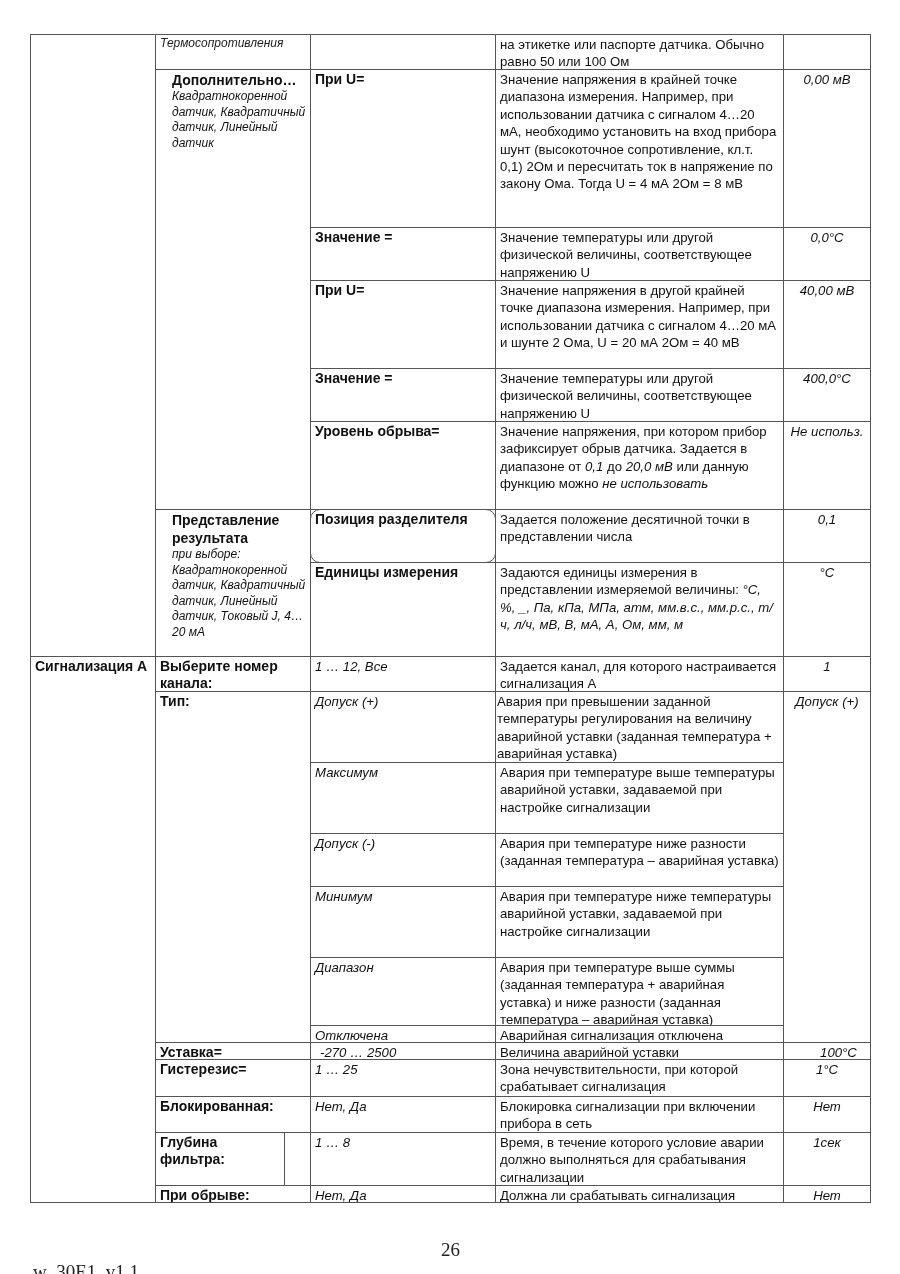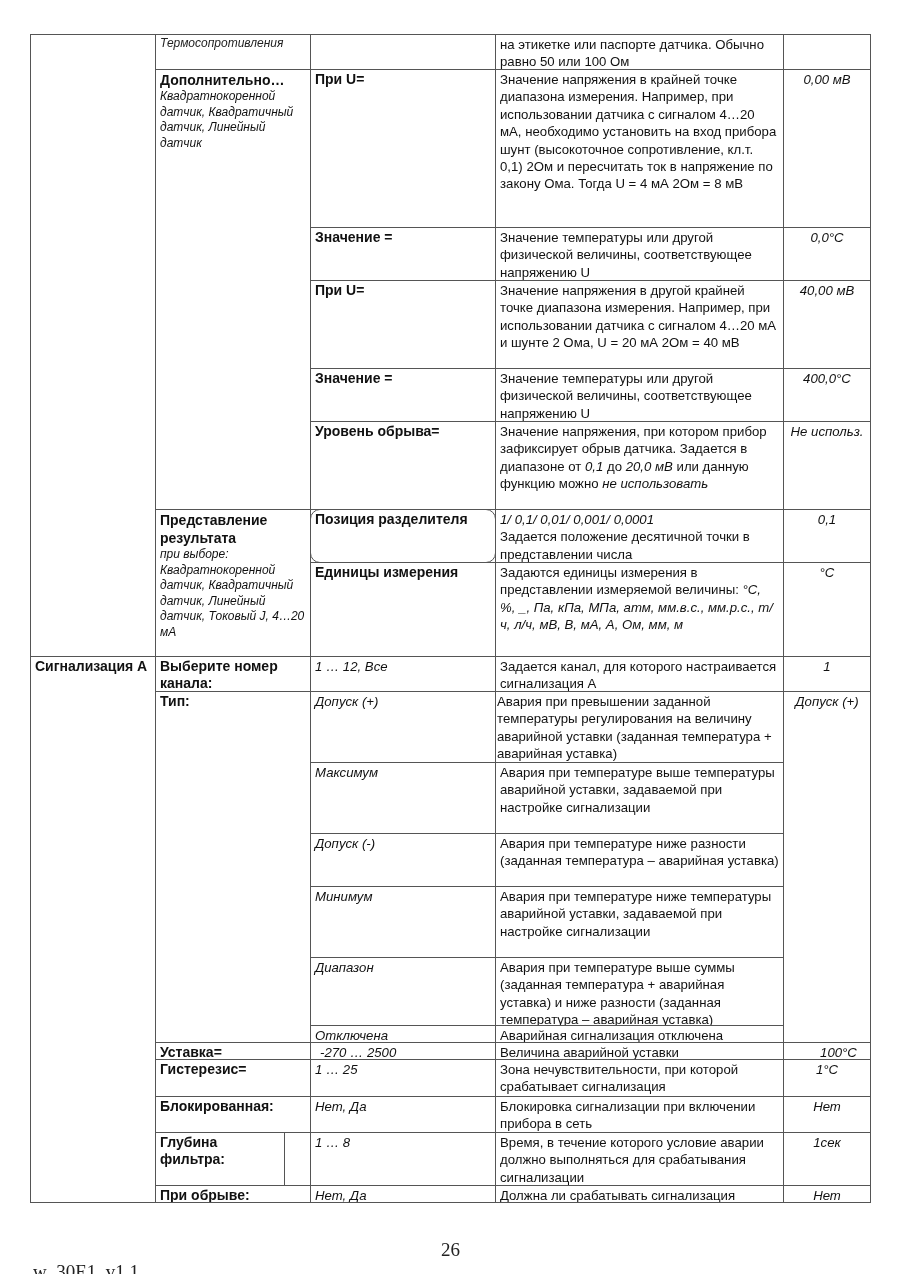--- a/index.html
+++ b/index.html
@@ -5,21 +5,21 @@
   html,body{margin:0;padding:0;background:#fff;}
   body{width:900px;height:1274px;position:relative;overflow:hidden;font-family:"Liberation Sans",sans-serif;color:#111;}
   .cell{position:absolute;box-sizing:border-box;border:1px solid #555;padding:1px 4px 0 4px;font-size:13.2px;line-height:17.4px;overflow:hidden;}
   .b{font-weight:bold;}
   .i{font-style:italic;}
   .sm{font-size:12px;line-height:15.6px;}
   .c{text-align:center;}
   .hd{font-size:14px;line-height:18px;font-weight:bold;}
   .hd2{font-size:14px;line-height:17px;font-weight:bold;}
   .foot{position:absolute;font-family:Liberation Serif, serif;font-size:19px;color:#222;margin-top:25px;}
-  .blk{display:block;}
+  .blk{display:block;margin-left:12px;}
 </style>
 </head>
 <body>
 
 <div>
 
   <div class="cell" style="left:30px;top:34px;width:126px;height:623px;"></div>
   <div class="cell b" style="left:30px;top:656px;width:126px;height:547px;font-size:14px;"><span>Сигнализация А</span></div>
 
   <div class="cell i sm" style="left:155px;top:34px;width:156px;height:36px;color:#222;"><span>Термосопротивления</span></div>
@@ -53,21 +53,20 @@
   <div class="cell i c" style="left:783px;top:421px;width:88px;height:89px;"><span>Не использ.</span></div>
 
   <div class="cell" style="left:155px;top:509px;width:156px;height:148px;">
     <span class="hd blk">Представление результата</span>
     <span class="i sm blk">при выборе:</span>
     <span class="i sm blk">Квадратнокоренной датчик, Квадратичный датчик, Линейный датчик, Токовый J, 4…20 мА</span>
   </div>
 
   <div class="cell hd2" style="left:310px;top:509px;width:186px;height:54px;border-radius:10px;"><span>Позиция разделителя</span></div>
   <div class="cell" style="left:495px;top:509px;width:289px;height:54px;">
-    <span class="i blk">1/ 0,1/ 0,01/ 0,001/ 0,0001</span>
     <span>Задается положение десятичной точки в представлении числа</span>
   </div>
   <div class="cell i c" style="left:783px;top:509px;width:88px;height:54px;"><span>0,1</span></div>
 
   <div class="cell hd2" style="left:310px;top:562px;width:186px;height:95px;"><span>Единицы измерения</span></div>
   <div class="cell" style="left:495px;top:562px;width:289px;height:95px;">
     <span>Задаются единицы измерения в представлении измеряемой величины:</span>
     <span class="i">°С, %, _, Па, кПа, МПа, атм, мм.в.с., мм.р.с., т/ч, л/ч, мВ, В, мА, А, Ом, мм, м</span>
   </div>
   <div class="cell i c" style="left:783px;top:562px;width:88px;height:95px;"><span>°С</span></div>

